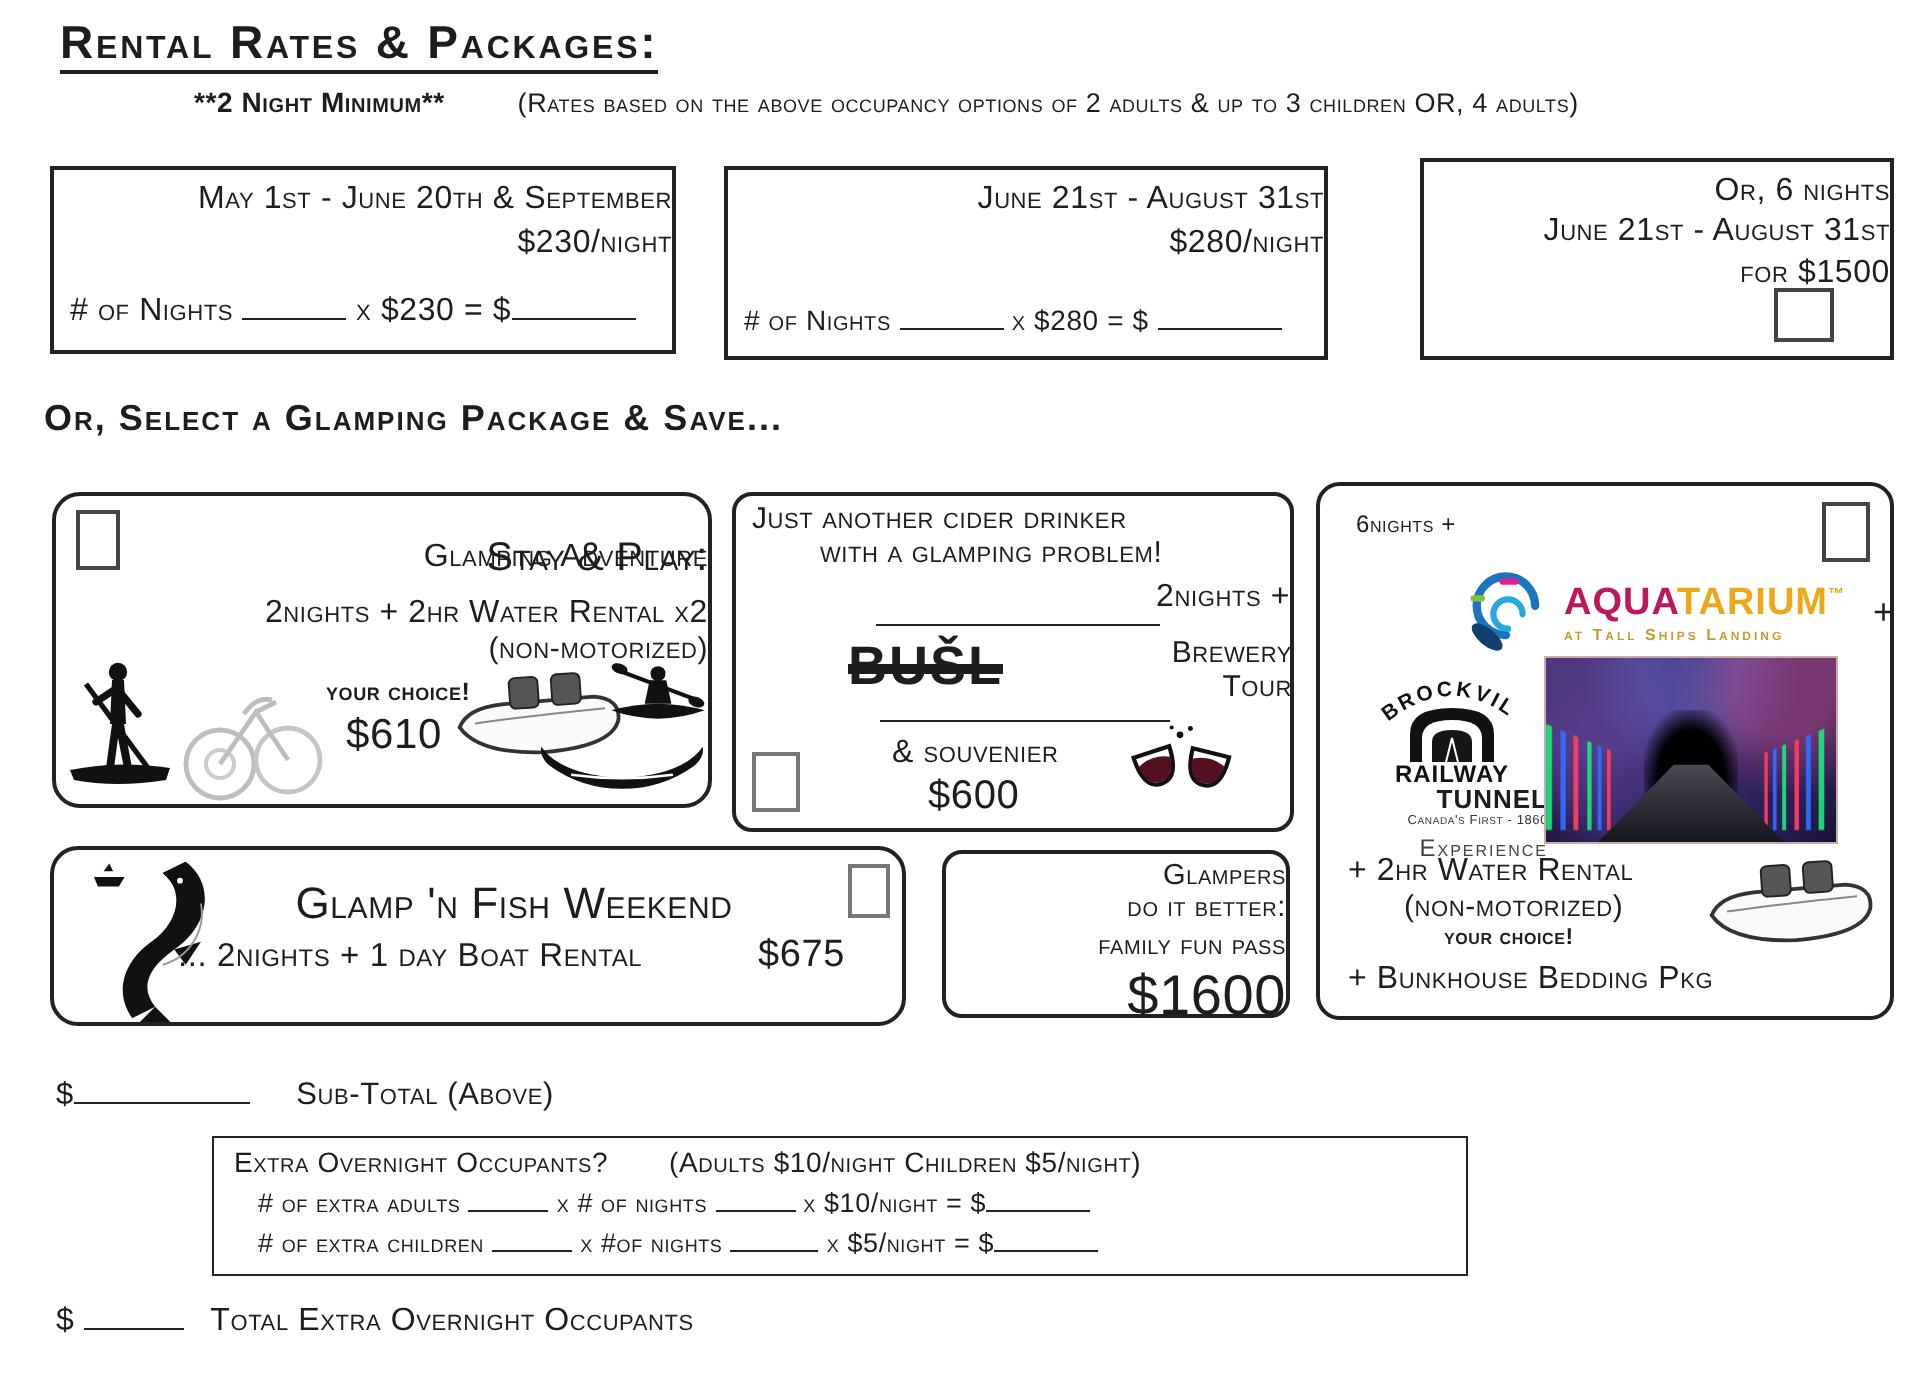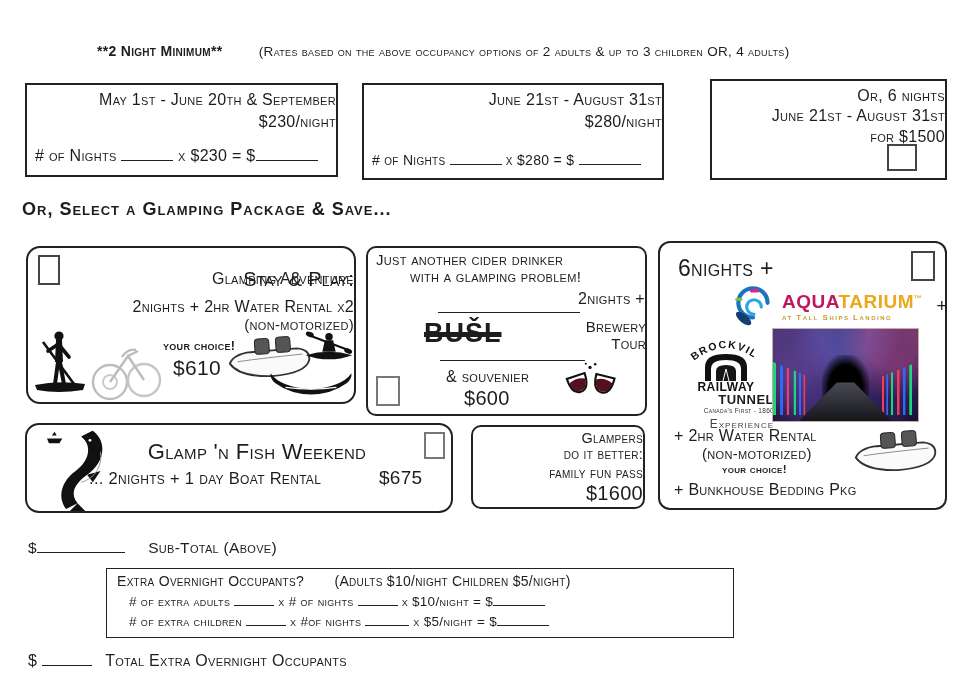--- a/index.html
+++ b/index.html
@@ -34,20 +34,23 @@
   .tp-arch{position:absolute;left:34%;top:28%;width:32%;height:60%;
     background:radial-gradient(ellipse at 50% 62%,#000 0 50%,transparent 78%);}
   .tp-floor{position:absolute;left:0;right:0;bottom:0;height:42%;
     background:linear-gradient(#4a4a55,#15151c);clip-path:polygon(18% 100%,44% 0,56% 0,82% 100%);}
 </style>
 </head>
 <body>
 
 <div class="page">
 
+  <div class="abs" style="left:30px;top:8px;">
+    <span class="title">Rental Rates &amp; Packages:</span>
+  </div>
   <div class="abs" style="left:97px;top:43px;font-size:14px;">
     <span class="b">**2 Night Minimum**</span>
     <span style="display:inline-block;width:28px;"></span>
     <span style="font-size:13.5px;">(Rates based on the above occupancy options of 2 adults &amp; up to 3 children  OR,  4 adults)</span>
   </div>
 
   <div class="box" style="left:25px;top:83px;width:313px;height:94px;">
     <div class="abs ctr" style="left:0;right:0;top:6px;font-size:16px;">May 1st - June 20th &amp;  September</div>
     <div class="abs ctr" style="left:0;right:0;top:28px;font-size:16px;">$230/night</div>
     <div class="abs" style="left:8px;bottom:10px;font-size:16px;white-space:nowrap;margin-top:44px;">
@@ -147,21 +150,21 @@
       </g>
       <circle cx="25" cy="6" r="1.6" fill="#111"></circle>
         <circle cx="30" cy="3" r="1.2" fill="#111"></circle>
         <circle cx="21" cy="2.5" r="1" fill="#111"></circle>
     </svg>
     <div class="abs" style="left:96px;top:139px;font-size:20px;">$600</div>
     <div class="chk" style="left:8px;bottom:8px;width:24px;height:30px;border-color:#777;"></div>
   </div>
 
   <div class="box" style="left:658px;top:241px;width:289px;height:269px;border-radius:12px;">
-    <div class="abs" style="left:18px;top:12px;font-size:23px;">6nights  +</div>
+    <div class="abs" style="left:18px;top:12px;font-size:12px;">6nights  +</div>
     <div class="chk" style="right:10px;top:8px;width:24px;height:30px;"></div>
 
     <div class="abs" style="left:70px;top:38px;display:flex;align-items:center;">
       <svg width="48" height="50" viewBox="0 0 46 46">
         <path d="M36 20 A14 14 0 1 0 22 34" fill="none" stroke="#1c75bc" stroke-width="4" stroke-linecap="round"></path>
         <path d="M30 24 a7 7 0 1 0 -7 7" fill="none" stroke="#29a8df" stroke-width="3" stroke-linecap="round"></path>
         <ellipse cx="13" cy="35" rx="9" ry="4" transform="rotate(40 13 35)" fill="#123f6e"></ellipse>
         <rect x="19" y="7" width="9" height="3" rx="1.5" fill="#e91e8c"></rect>
         <rect x="5" y="15" width="7" height="3" rx="1.5" fill="#7dc242"></rect>
       </svg>
@@ -225,21 +228,21 @@
     <div class="abs" style="left:110px;top:14px;width:240px;text-align:center;font-size:22px;">Glamp 'n Fish Weekend</div>
     <div class="abs" style="left:62px;top:44px;font-size:16.5px;">... 2nights + 1 day Boat Rental</div>
     <div class="abs" style="left:352px;top:42px;font-size:19px;">$675</div>
     <div class="chk" style="left:397px;top:7px;width:21px;height:27px;border-color:#777;"></div>
   </div>
 
   <div class="box" style="left:471px;top:425px;width:174px;height:84px;border-radius:10px;">
     <div class="abs ctr" style="left:0;right:0;top:3px;font-size:14.5px;">Glampers</div>
     <div class="abs ctr" style="left:0;right:0;top:19px;font-size:14.5px;">do it better:</div>
     <div class="abs ctr" style="left:0;right:0;top:38px;font-size:14.5px;">family fun pass</div>
-    <div class="abs ctr" style="left:0;right:0;top:55px;font-size:20px;">$1600</div>
+    <div class="abs ctr" style="left:0;right:0;top:55px;font-size:28px;">$1600</div>
   </div>
 
   <div class="abs" style="left:28px;top:539px;font-size:15.5px;">
     <span>$</span><span class="bl" style="width:88px;"></span>
     <span style="display:inline-block;width:14px;"></span>
     <span>Sub-Total (Above)</span>
   </div>
 
   <div class="box" style="left:106px;top:568px;width:628px;height:70px;border-width:1.6px;">
     <div class="abs" style="left:10px;top:4px;font-size:14px;white-space:nowrap;">

